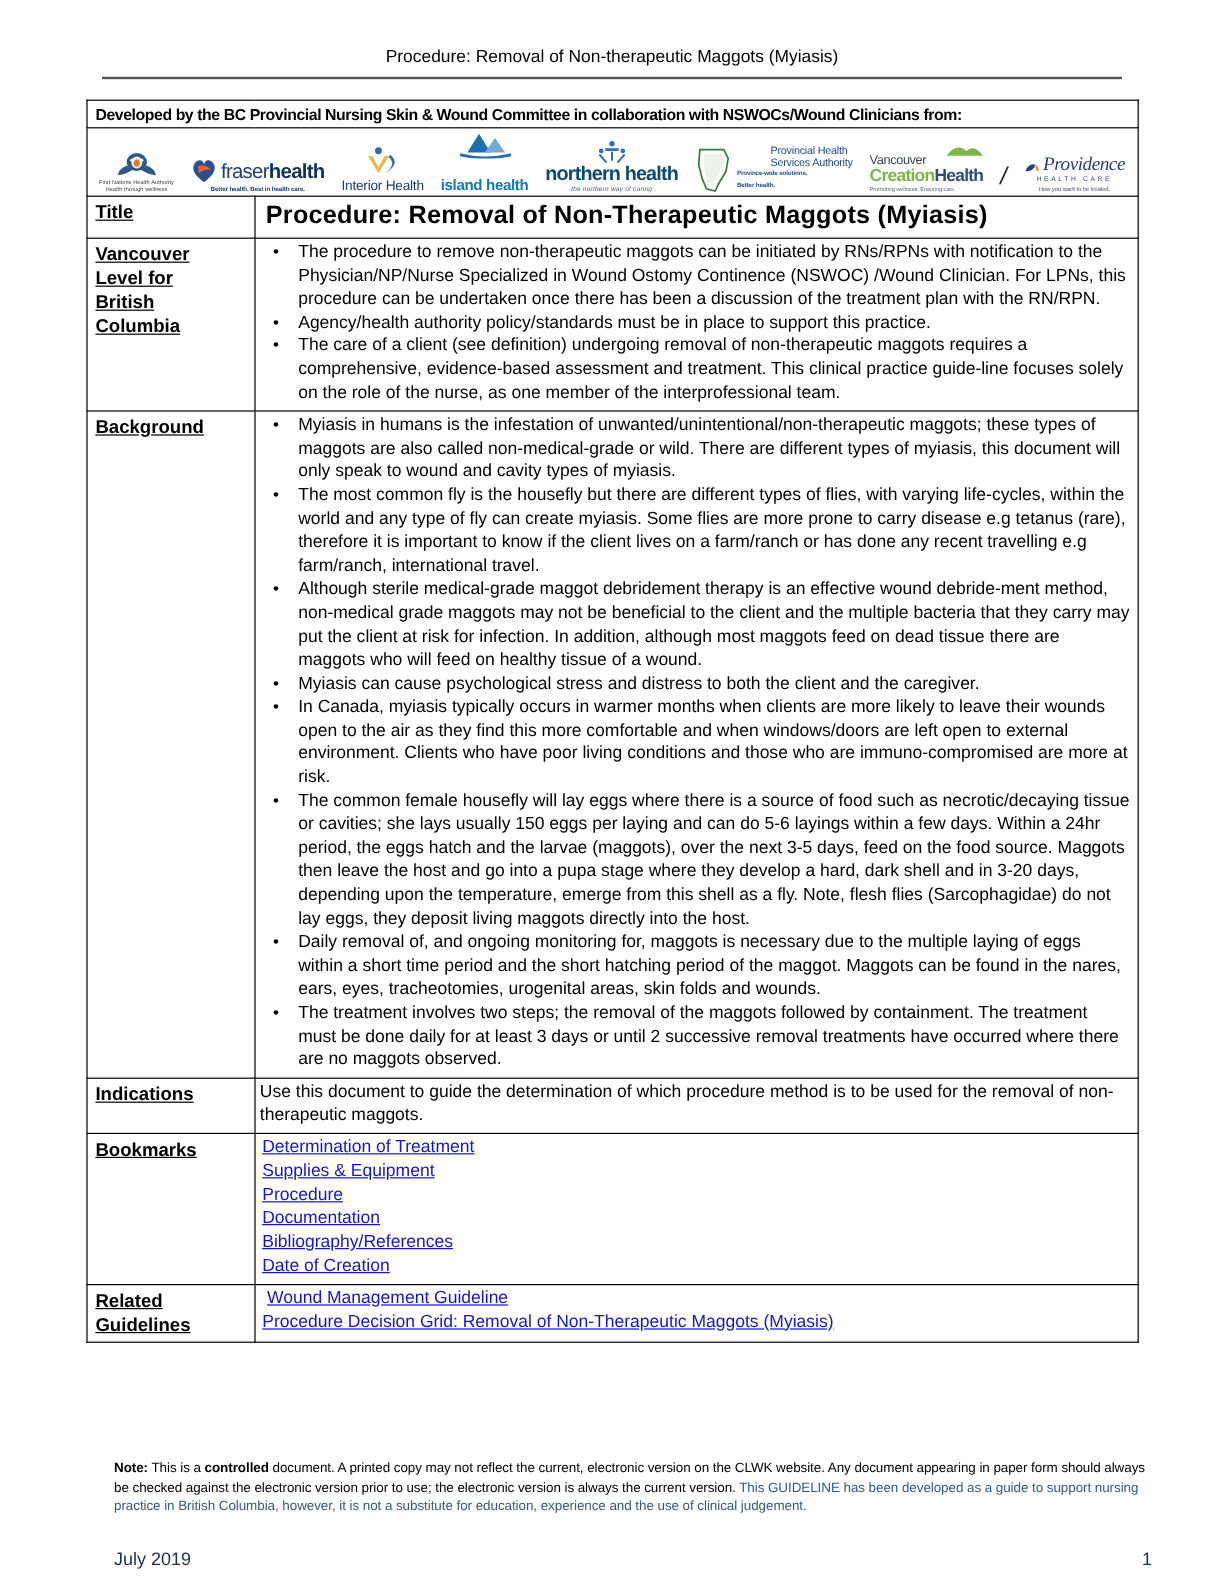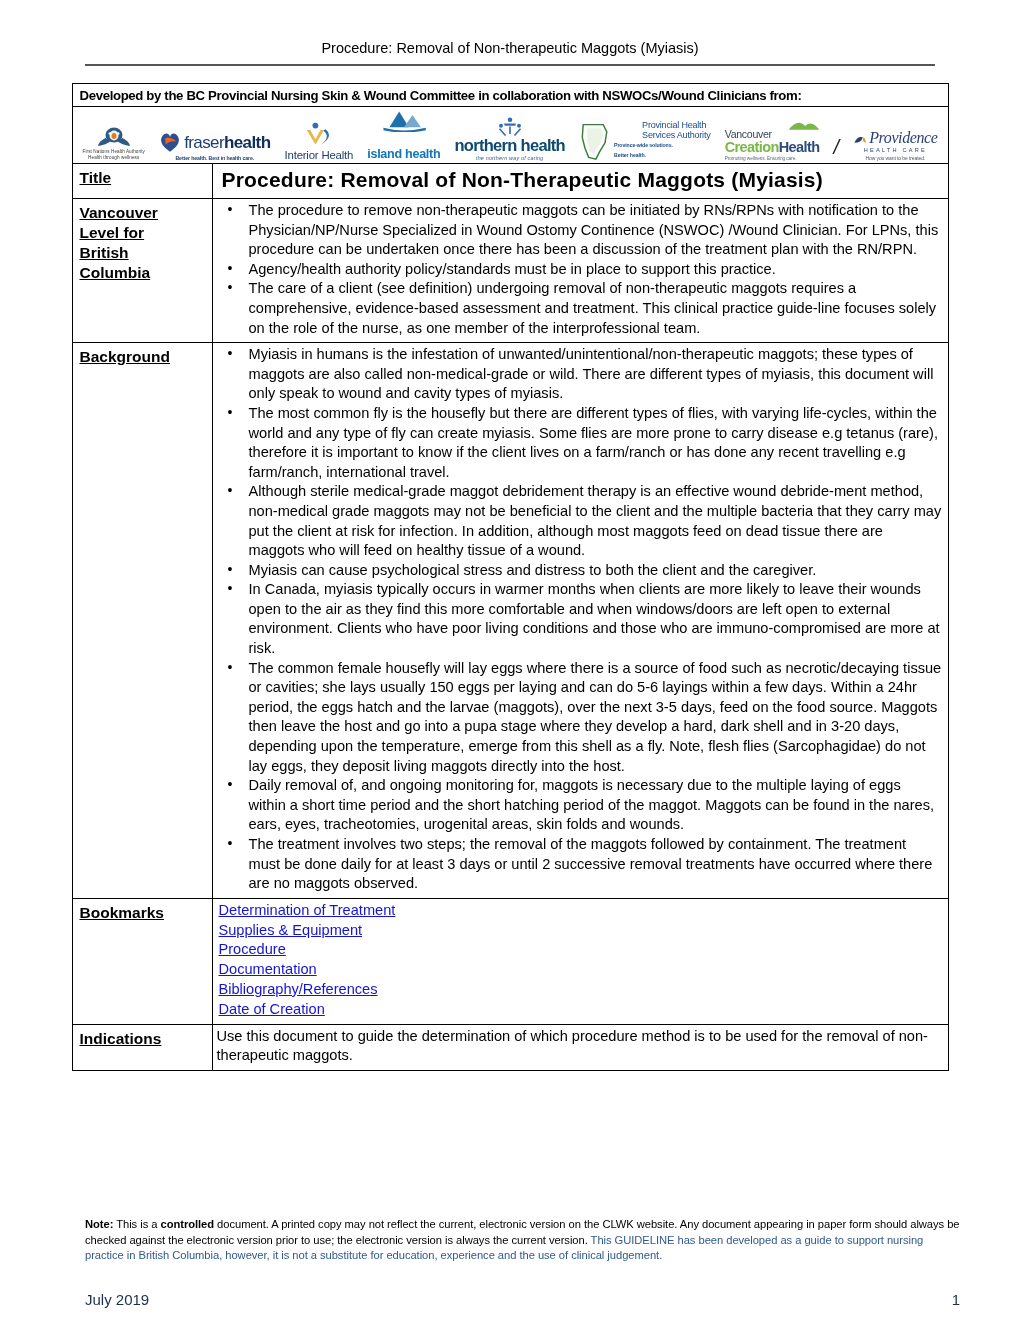--- a/index.html
+++ b/index.html
@@ -153,21 +153,21 @@
     font-size: 14.6px;
     line-height: 19.8px;
   }
   .bm-cell { padding: 2px 6px 4px 6px !important; }
   .rg-cell { padding: 2px 6px 4px 6px !important; }
   .rg-cell .lnk:first-child { padding-left: 4px; }
 
   
   .footer {
     position: absolute;
-    left: 85px;
+    left: 95px;
     right: 60px;
     bottom: 12px;
   }
   .note {
     font-size: 11.2px;
     line-height: 15.2px;
     color: #000;
     letter-spacing: -0.05px;
     text-align: left;
   }
@@ -349,39 +349,49 @@
         <li>In Canada, myiasis typically occurs in warmer months when clients are more likely to leave their wounds open to the air as they find this more comfortable and when windows/doors are left open to external environment. Clients who have poor living conditions and those who are immuno-compromised are more at risk.</li>
         <li>The common female housefly will lay eggs where there is a source of food such as necrotic/decaying tissue or cavities; she lays usually 150 eggs per laying and can do 5-6 layings within a few days. Within a 24hr period, the eggs hatch and the larvae (maggots), over the next 3-5 days, feed on the food source. Maggots then leave the host and go into a pupa stage where they develop a hard, dark shell and in 3-20 days, depending upon the temperature, emerge from this shell as a fly. Note, flesh flies (Sarcophagidae) do not lay eggs, they deposit living maggots directly into the host.</li>
         <li>Daily removal of, and ongoing monitoring for, maggots is necessary due to the multiple laying of eggs within a short time period and the short hatching period of the maggot. Maggots can be found in the nares, ears, eyes, tracheotomies, urogenital areas, skin folds and wounds.</li>
         <li>The treatment involves two steps; the removal of the maggots followed by containment. The treatment must be done daily for at least 3 days or until 2 successive removal treatments have occurred where there are no maggots observed.</li>
       </ul>
     </td>
   </tr>
 
   <tr>
     <td class="label-cell">
+      <span>Indications</span>
+    </td>
+    <td class="body-cell plain-text">Use this document to guide the determination of which procedure method is to be used for the removal of non-therapeutic maggots.</td>
+  </tr>
+
+  <tr>
+    <td class="label-cell">
       <span>Bookmarks</span>
     </td>
     <td class="body-cell bm-cell">
       <a class="lnk" href="#">Determination of Treatment</a>
       <a class="lnk" href="#">Supplies &amp; Equipment</a>
       <a class="lnk" href="#">Procedure</a>
       <a class="lnk" href="#">Documentation</a>
       <a class="lnk" href="#">Bibliography/References</a>
       <a class="lnk" href="#">Date of Creation</a>
     </td>
   </tr>
 
   <tr>
     <td class="label-cell">
-      <span>Indications</span>
-    </td>
-    <td class="body-cell plain-text">Use this document to guide the determination of which procedure method is to be used for the removal of non-therapeutic maggots.</td>
-  </tr>
-
+      <div><span>Related</span></div>
+      <div><span>Guidelines</span></div>
+    </td>
+    <td class="body-cell rg-cell">
+      <a class="lnk" href="#">Wound Management Guideline</a>
+      <a class="lnk" href="#">Procedure Decision Grid: Removal of Non-Therapeutic Maggots (Myiasis)</a>
+    </td>
+  </tr>
 
   </tbody>
 </table>
 
 <div class="footer">
   <div class="note"><b>Note:</b><span> This is a </span><b>controlled</b><span> document. A printed copy may not reflect the current, electronic version on the CLWK website.  Any document appearing in paper form should always be checked against the electronic version prior to use; the electronic version is always the current version. </span><span class="blue">This GUIDELINE has been developed as a guide to support nursing practice in British Columbia, however, it is not a substitute for education, experience and the use of clinical judgement.</span></div>
   <div class="footer-bottom">
     <div class="footer-date">July 2019</div>
     <div class="footer-page">1</div>
   </div>

